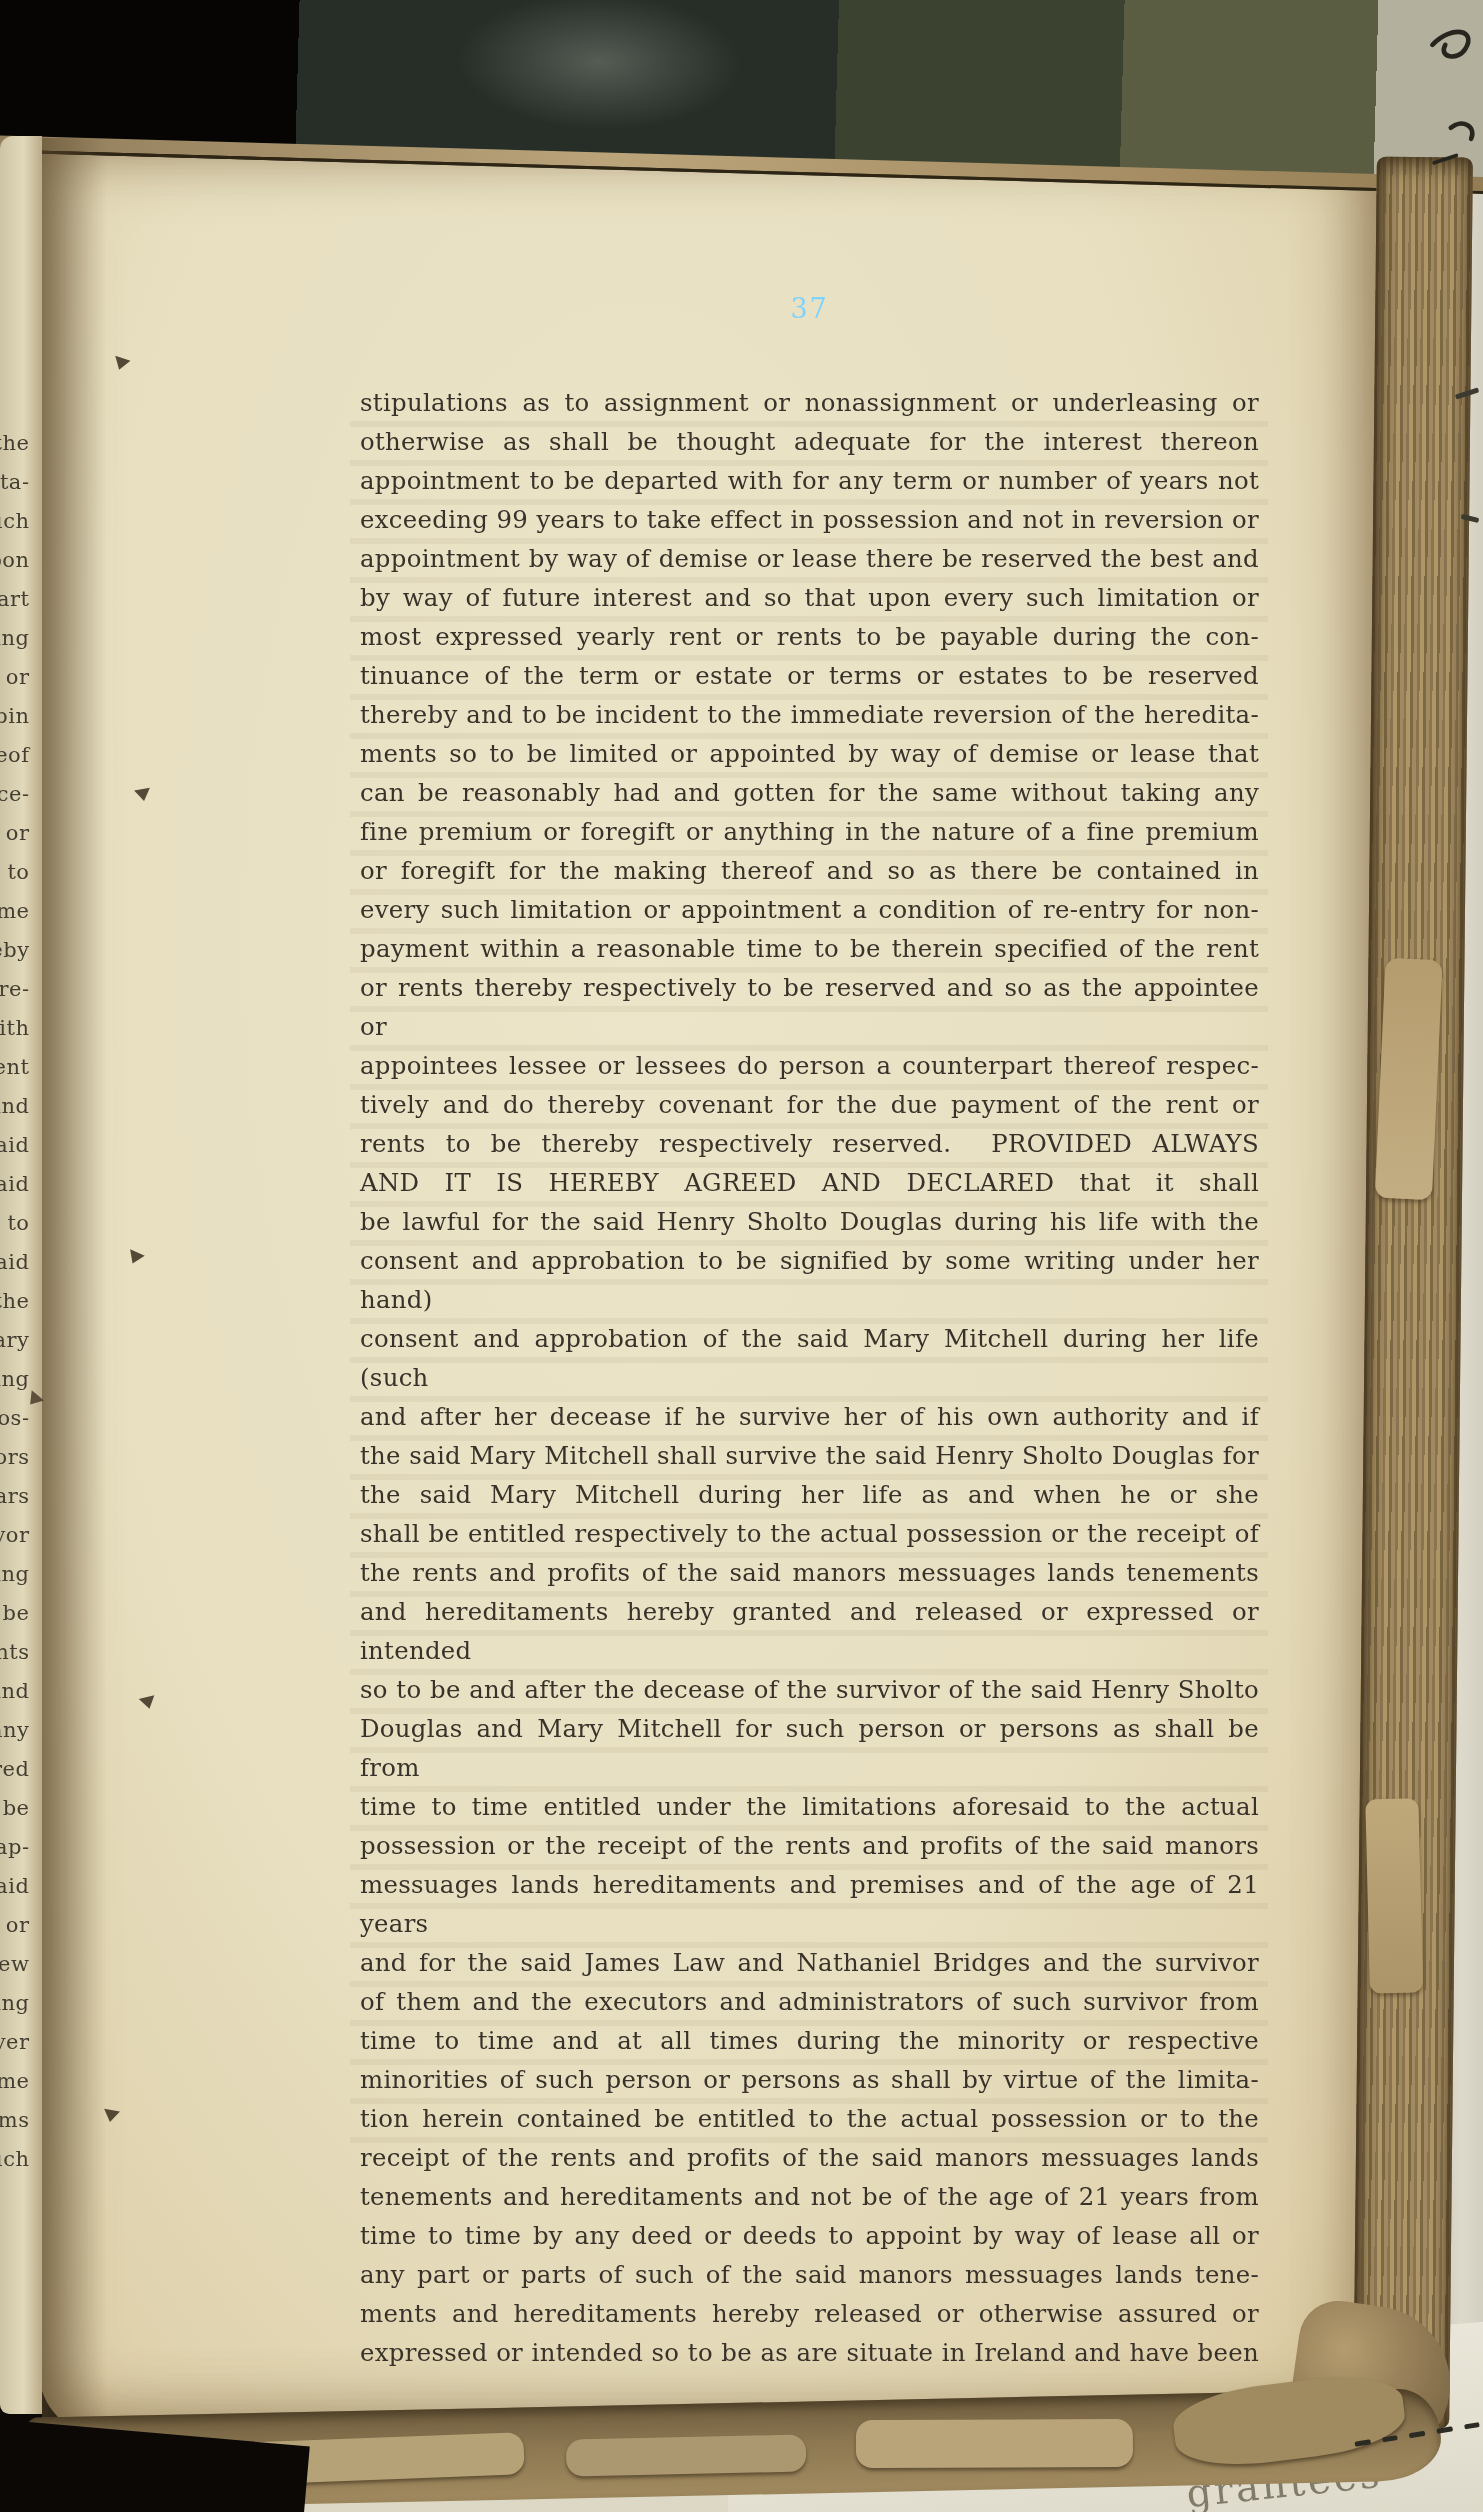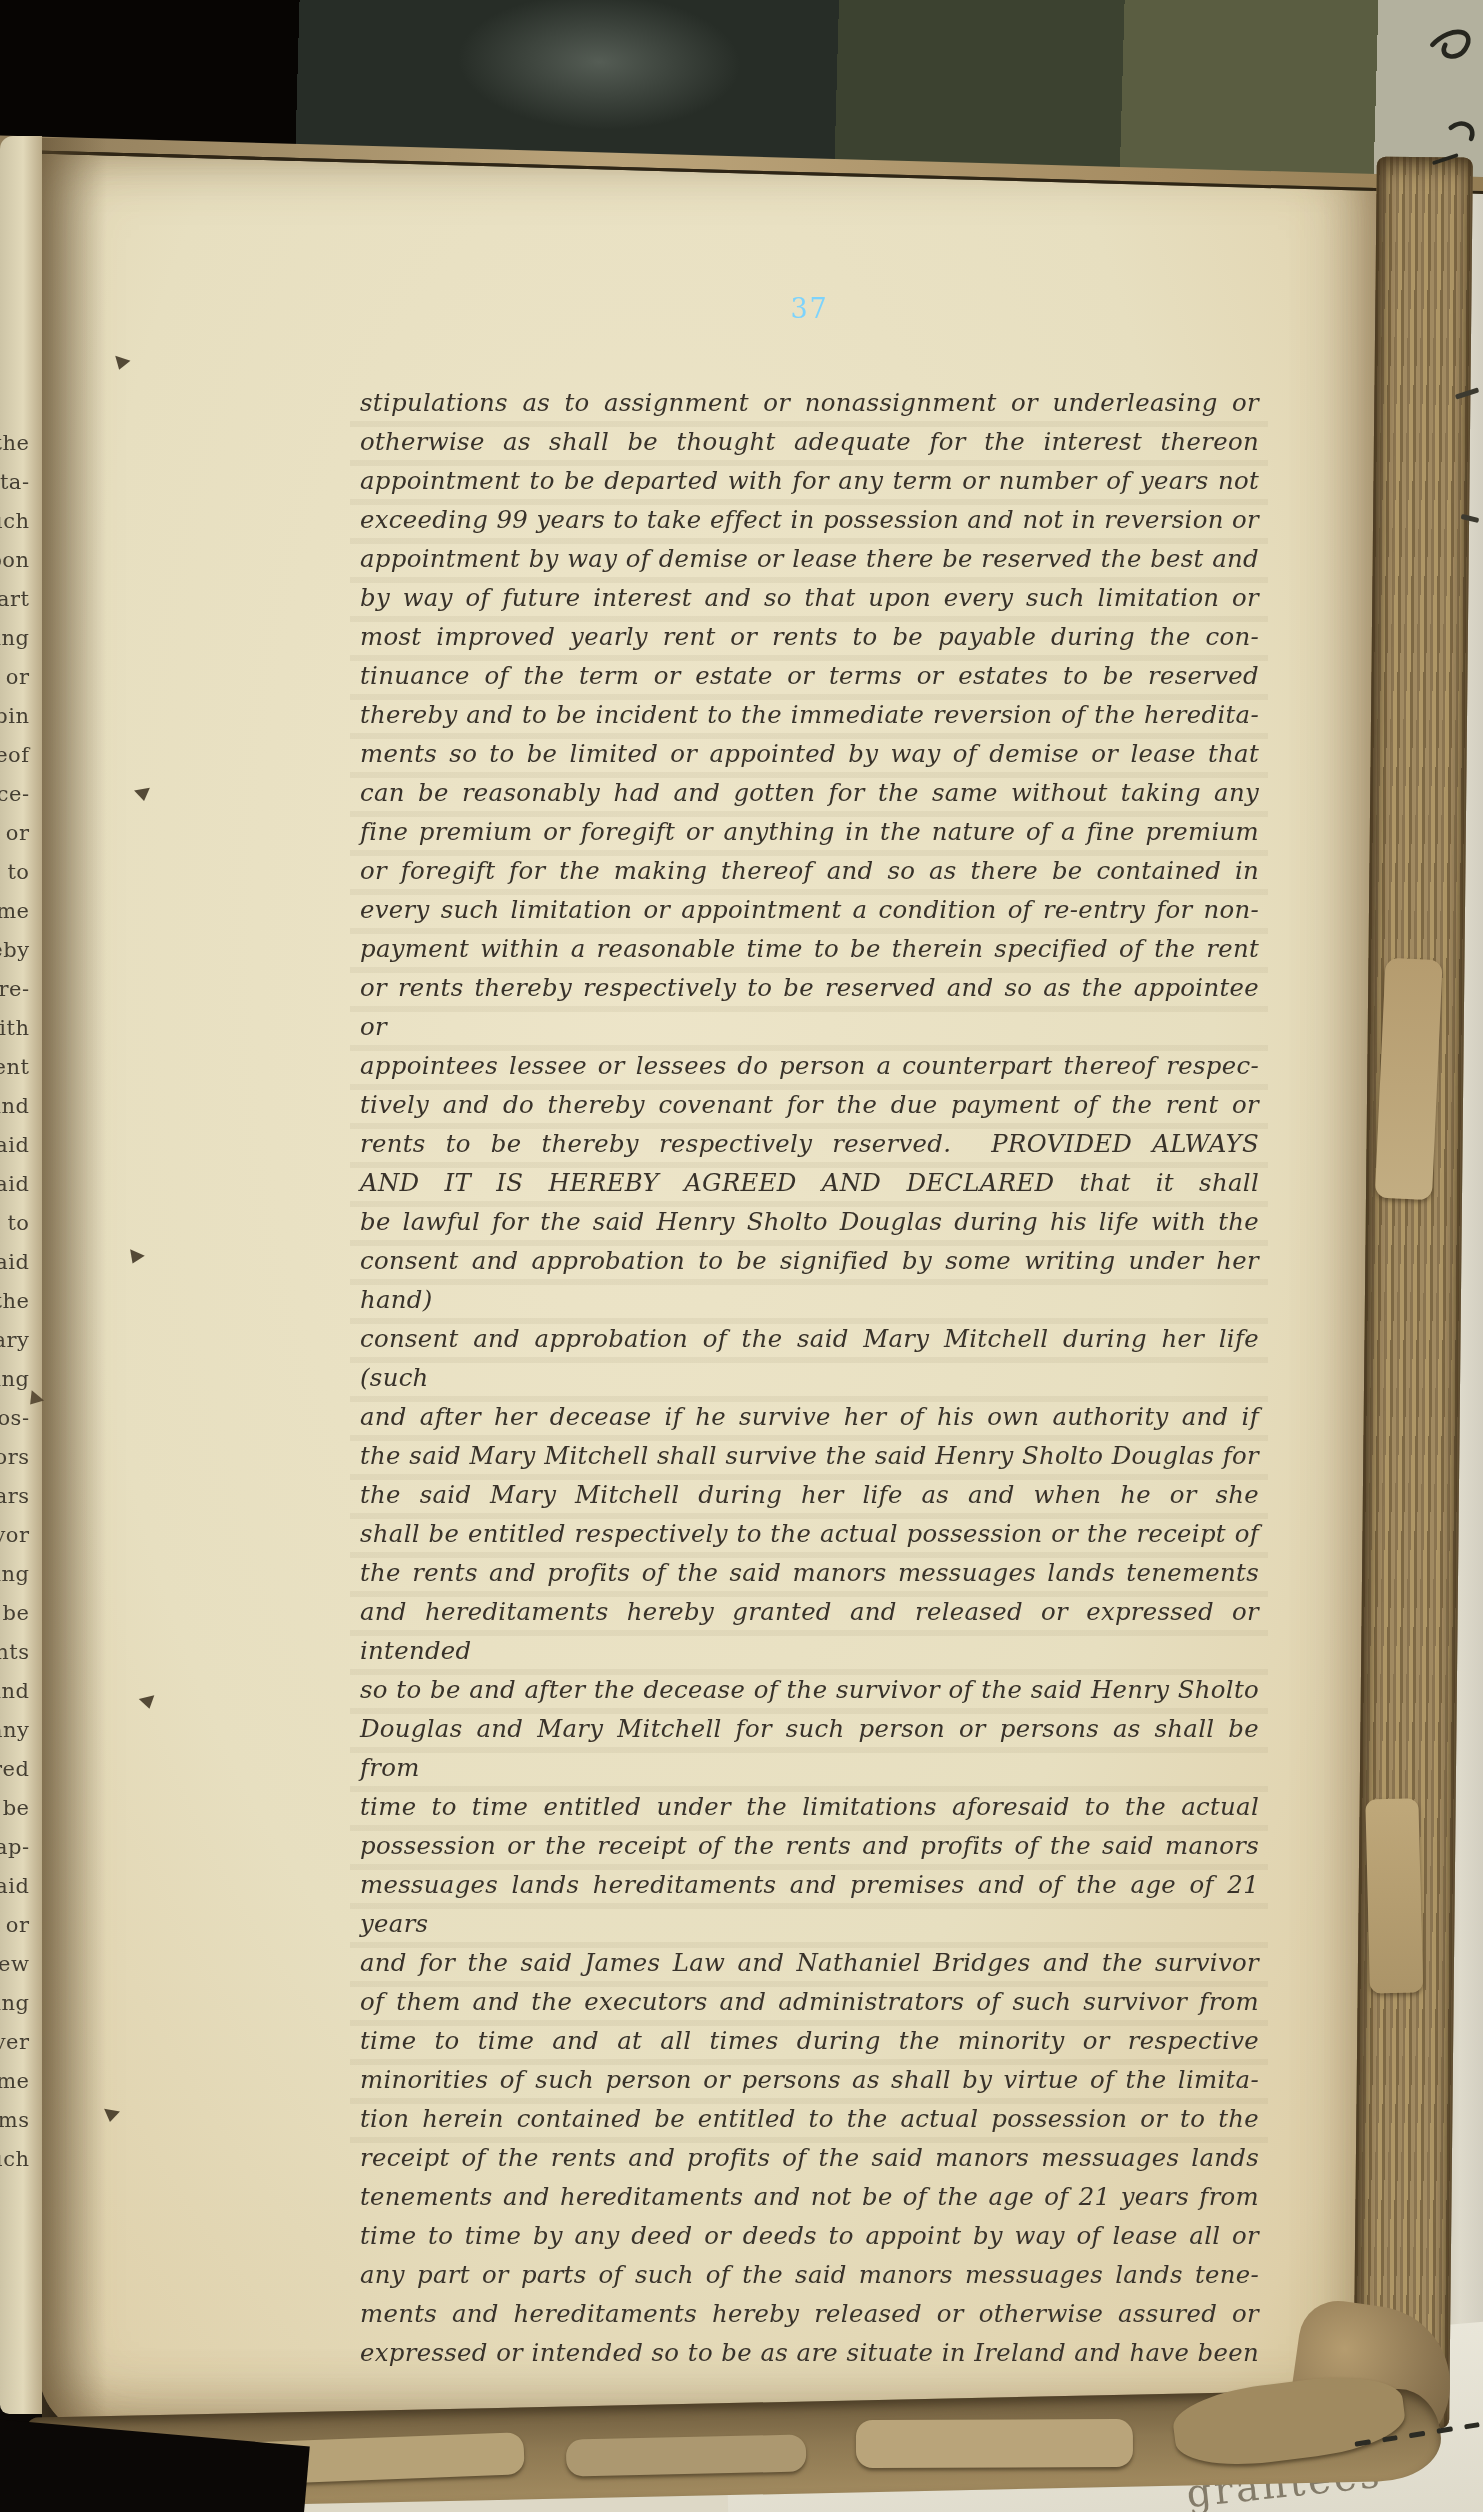--- a/index.html
+++ b/index.html
@@ -69,21 +69,21 @@
   }
   .page-number{
     position:absolute;left:360px;top:293px;width:899px;z-index:10;
     text-align:center;font-size:27px;color:#7dd3fc;letter-spacing:1.8px;
   }
   .body-text{
     position:absolute;left:360px;top:383px;width:899px;z-index:10;
     font-size:24.4px;line-height:39px;color:#38322a;letter-spacing:0.3px;
   }
   .text-line{
-    text-align:justify;text-align-last:justify;white-space:normal;font-style:italic;
+    text-align:justify;text-align-last:justify;white-space:normal;
   }
   .ghosting{
     position:absolute;left:350px;top:397px;width:918px;height:1752px;z-index:9;
     background:repeating-linear-gradient(180deg,
       rgba(0,0,0,0) 0 24px,rgba(140,128,96,.10) 24px 30px,rgba(0,0,0,0) 30px 39px);
     pointer-events:none;
   }
   
   .fore-edge{
     position:absolute;left:1365px;top:157px;width:96px;height:2271px;z-index:5;
@@ -226,21 +226,21 @@
 
   <div class="page-number">37</div>
 
   <div class="body-text">
       <div class="text-line">stipulations as to assignment or nonassignment or underleasing or</div>
       <div class="text-line">otherwise as shall be thought adequate for the interest thereon</div>
       <div class="text-line">appointment to be departed with for any term or number of years not</div>
       <div class="text-line">exceeding 99 years to take effect in possession and not in reversion or</div>
       <div class="text-line">appointment by way of demise or lease there be reserved the best and</div>
       <div class="text-line">by way of future interest and so that upon every such limitation or</div>
-      <div class="text-line">most improved yearly rent or rents to be payable during the con-</div>
+      <div class="text-line">most expressed yearly rent or rents to be payable during the con-</div>
       <div class="text-line">tinuance of the term or estate or terms or estates to be reserved</div>
       <div class="text-line">thereby and to be incident to the immediate reversion of the heredita-</div>
       <div class="text-line">ments so to be limited or appointed by way of demise or lease that</div>
       <div class="text-line">can be reasonably had and gotten for the same without taking any</div>
       <div class="text-line">fine premium or foregift or anything in the nature of a fine premium</div>
       <div class="text-line">or foregift for the making thereof and so as there be contained in</div>
       <div class="text-line">every such limitation or appointment a condition of re-entry for non-</div>
       <div class="text-line">payment within a reasonable time to be therein specified of the rent</div>
       <div class="text-line">or rents thereby respectively to be reserved and so as the appointee or</div>
       <div class="text-line">appointees lessee or lessees do person a counterpart thereof respec-</div>

